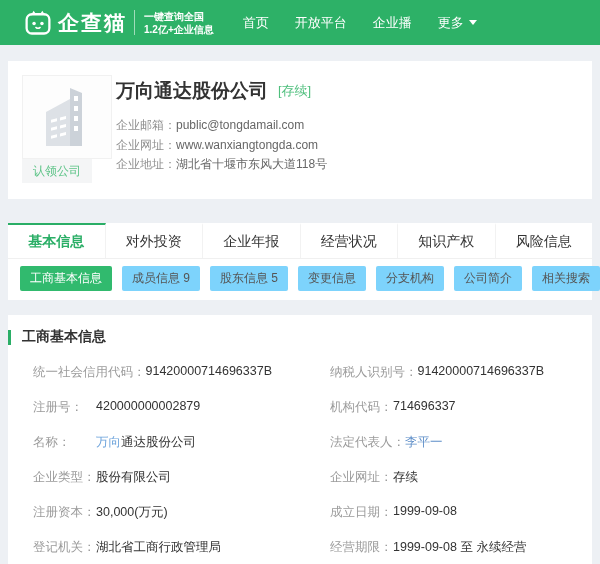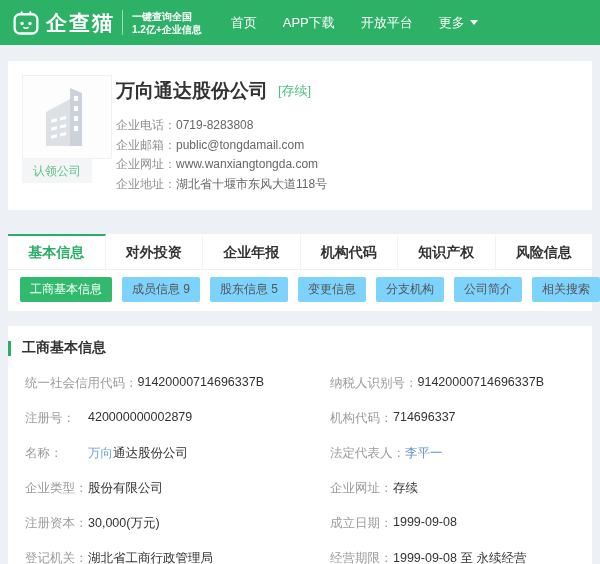--- a/index.html
+++ b/index.html
@@ -5,21 +5,21 @@
   * { box-sizing: border-box; }
   html,body { margin:0; padding:0; }
   body {
     width:600px; height:564px; overflow:hidden;
     background:#edf0f4;
     font-family:"Liberation Sans", sans-serif;
   }
   
   .header {
     height:45px; background:#2db167;
-    display:flex; align-items:center; padding:0 12px;
+    display:flex; align-items:center; padding:0 24px;
   }
   .logo { display:flex; align-items:center; color:#fff; cursor:pointer; }
   .logo-icon { display:flex; align-items:center; margin-right:6px; }
   .logo-name { font-size:21px; font-weight:bold; letter-spacing:2px; }
   .logo-divider { width:1px; height:25px; background:rgba(255,255,255,.55); margin:0 9px 0 7px; }
   .tagline { color:#fff; font-size:10px; font-weight:bold; line-height:13px; }
   .nav { display:flex; margin-left:16px; }
   .nav-item {
     color:#fff; font-size:13px; padding:0 13px; height:45px;
     display:flex; align-items:center; gap:5px; cursor:pointer;
@@ -50,37 +50,36 @@
   .info-line { font-size:12px; line-height:19.5px; }
   .info-label { color:#8f8f8f; }
   .info-value { color:#666; }
   
   .tab-card { margin-top:24px; }
   .tab-row { display:flex; border-bottom:1px solid #f0f0f0; }
   .tab {
     flex:1; height:35px; line-height:32px; text-align:center; font-size:14px;
     color:#333; border-top:2px solid transparent; border-right:1px solid #f2f2f2;
     cursor:pointer;
-    font-weight:bold;
   }
   .tab:last-child { border-right:none; }
   .tab.active { color:#2aae66; border-top-color:#2aae66; font-weight:bold;text-align:center; }
   .subtab-row { display:flex; align-items:center; padding:7px 12px 9px; gap:10px; }
   .pill {
     font-size:12px; padding:4px 10px; background:#7dd3fc; color:#555;
     border-radius:2px; cursor:pointer; white-space:nowrap;
   }
   .pill.active { background:#31ba6e; color:#fff; }
   
   .main-card { margin-top:15px; padding:13px 0 0; height:260px; }
   .section-header { display:flex; align-items:center; }
   .section-bar { width:3px; height:15px; background:#2aae66; margin-right:11px; }
   .section-title { font-size:14px; font-weight:bold; color:#333; }
   .info-table { margin-top:9px; }
-  .trow { display:flex; padding:9px 4px; }
+  .trow { display:flex; padding:9px 12px; }
   .tcell { width:50%; display:flex; font-size:12.5px; }
   .tcell.left  { padding-left:13px; }
   .tcell.right { padding-left:30px; }
   .tlabel { color:#9b9b9b; min-width:63px; flex-shrink:0; }
   .tvalue { color:#333; }
   .link { color:#5f8fc9; cursor:pointer; }
   .hl { color:#6ea4dc; }
 </style>
 </head>
 <body>
@@ -102,24 +101,24 @@
   <div class="logo-divider"></div>
   <div class="tagline">
     <div>一键查询全国</div>
     <div>1.2亿+企业信息</div>
   </div>
   <div class="nav">
     <span class="nav-item">
         <span>首页</span>
       </span>
     <span class="nav-item">
-        <span>APP下载</span>
+        <span>开放平台</span>
       </span>
     <span class="nav-item">
-        <span>开放平台</span>
+        <span>企业播</span>
       </span>
     <span class="nav-item">
       <span>更多</span>
       <span class="caret"></span>
     </span>
   </div>
 </div>
 
 <div class="card company-card">
   <div class="company-media">
@@ -143,41 +142,38 @@
     </div>
     <div class="claim-btn">认领公司</div>
   </div>
   <div class="company-main">
     <div class="company-title-row">
       <span class="company-name">万向通达股份公司</span>
       <span class="status-tag">[存续]</span>
     </div>
     <div class="info-lines">
       <div class="info-line">
-        <span class="info-label">企业电话：</span><span class="info-value">0719-8283808</span>
-      </div>
-      <div class="info-line">
         <span class="info-label">企业邮箱：</span><span class="info-value">public@tongdamail.com</span>
       </div>
       <div class="info-line">
         <span class="info-label">企业网址：</span><span class="info-value">www.wanxiangtongda.com</span>
       </div>
       <div class="info-line">
         <span class="info-label">企业地址：</span><span class="info-value">湖北省十堰市东风大道118号</span>
       </div>
     </div>
   </div>
 </div>
 
 <div class="card tab-card">
   <div class="tab-row">
     <div class="tab active">基本信息</div>
     <div class="tab">对外投资</div>
     <div class="tab">企业年报</div>
-    <div class="tab">机构代码</div>
+    <div class="tab">经营状况</div>
     <div class="tab">知识产权</div>
     <div class="tab">风险信息</div>
   </div>
   <div class="subtab-row">
     <span class="pill active">工商基本信息</span>
     <span class="pill">成员信息 9</span>
     <span class="pill">股东信息 5</span>
     <span class="pill">变更信息</span>
     <span class="pill">分支机构</span>
     <span class="pill">公司简介</span>

